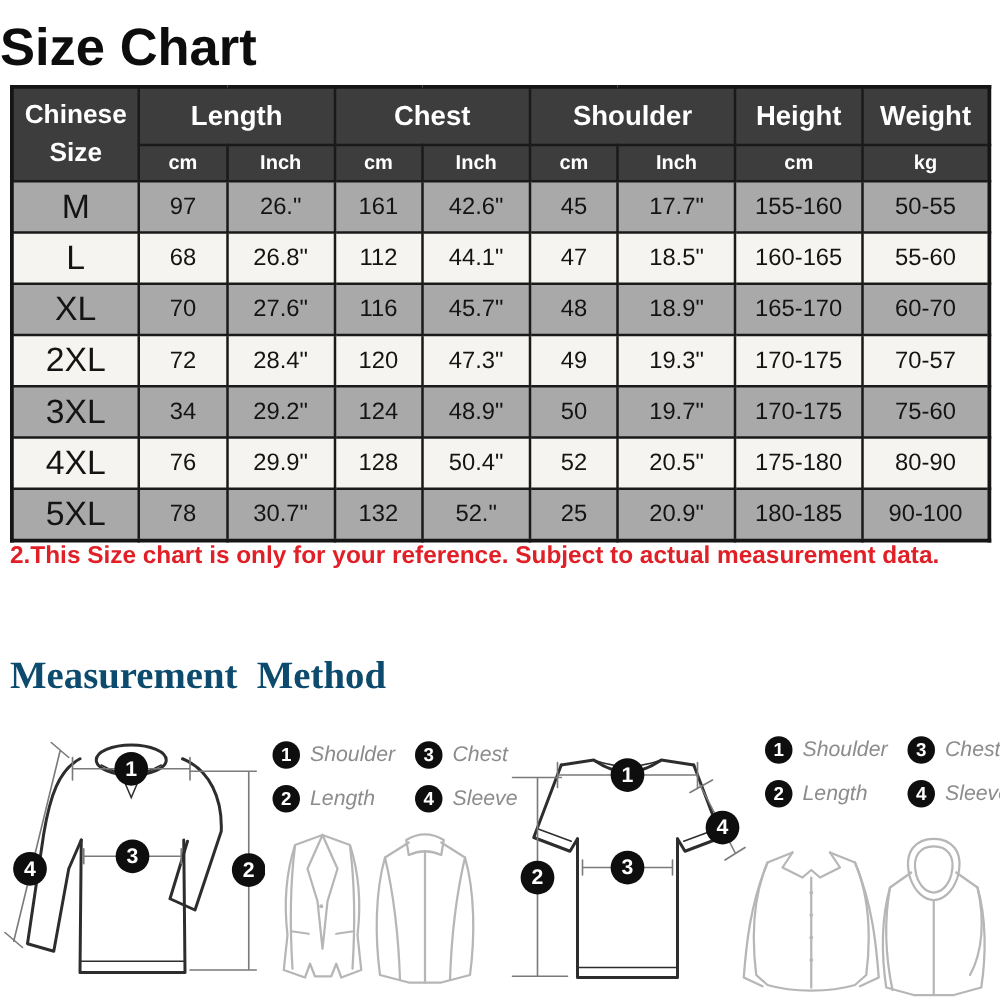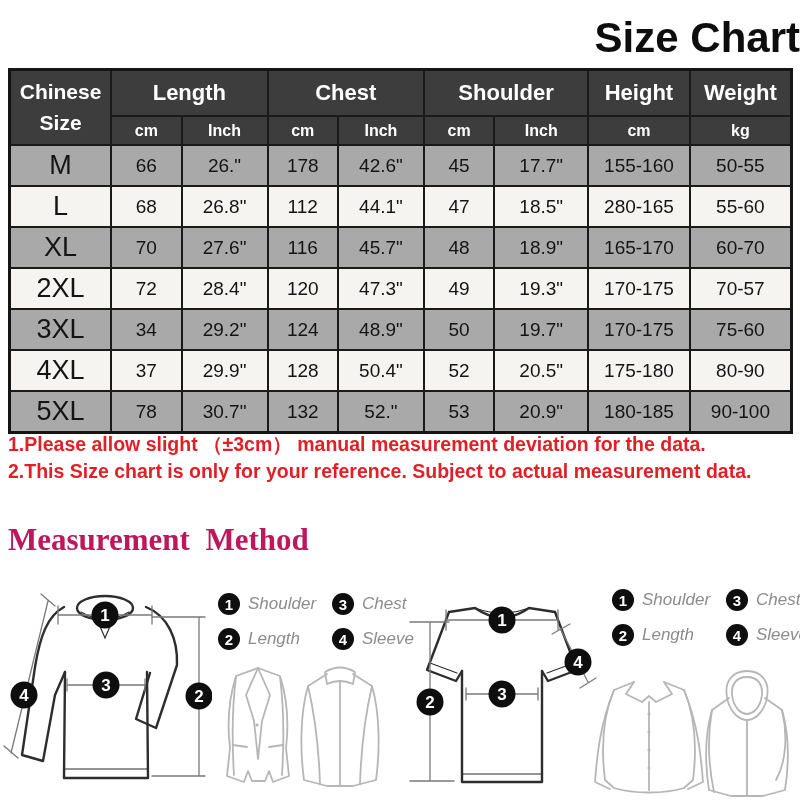--- a/index.html
+++ b/index.html
@@ -1,21 +1,21 @@
 <!DOCTYPE html>
 <html><head>
 <meta charset="utf-8">
 <style>
   html,body { margin:0; padding:0; }
   body {
     width:800px; height:800px; position:relative; overflow:hidden;
     background:#ffffff; font-family:"Liberation Sans", sans-serif;
   }
   .title {
-    position:absolute; top:14px; left:0; width:100%; text-align:right;
+    position:absolute; top:14px; left:0; width:100%; text-align:left;
     font-size:42px; font-weight:bold; color:#0d0d0d; letter-spacing:0;
   }
   table.size-table {
     position:absolute; top:68px; left:8px; width:785px;
     border-collapse:collapse; table-layout:fixed;
     border:3px solid #151515;
   }
   .size-table th, .size-table td {
     border:2px solid #1a1a1a; text-align:center; vertical-align:middle; padding:0 2px;
   }
@@ -27,21 +27,21 @@
   .size-table td.size-cell { font-size:27px; }
   tr.gray td  { background:#a9a9a9; }
   tr.light td { background:#f5f4f0; }
   .notes {
     position:absolute; left:8px; top:431px; width:786px;
     color:#e01f26; font-weight:bold; font-size:19.5px; line-height:1.38;
   }
   .mm-heading {
     position:absolute; left:8px; top:522px;
     font-family:"Liberation Serif", serif; font-size:31px; font-weight:600;
-    color:#be185d; white-space:pre;
+    color:#0c4a6e; white-space:pre;
   }
   .legend {
     position:absolute; display:grid; grid-template-columns:100px auto;
     column-gap:14px; row-gap:13px;
   }
   #legend1 { left:218px; top:593px; }
   #legend2 { left:612px; top:589px; }
   .lg-item { display:flex; align-items:center; gap:8px; }
   .lg-num {
     width:22px; height:22px; border-radius:50%; background:#0e0e0e; color:#fff;
@@ -94,38 +94,38 @@
     <th>Inch</th>
     <th>cm</th>
     <th>Inch</th>
     <th>cm</th>
     <th>Inch</th>
     <th>cm</th>
     <th>kg</th>
   </tr>
   <tr class="gray">
     <td class="size-cell">M</td>
-    <td>66</td>
+    <td>97</td>
     <td>26."</td>
-    <td>178</td>
+    <td>161</td>
     <td>42.6"</td>
     <td>45</td>
     <td>17.7"</td>
     <td>155-160</td>
     <td>50-55</td>
   </tr>
   <tr class="light">
     <td class="size-cell">L</td>
     <td>68</td>
     <td>26.8"</td>
     <td>112</td>
     <td>44.1"</td>
     <td>47</td>
     <td>18.5"</td>
-    <td>280-165</td>
+    <td>160-165</td>
     <td>55-60</td>
   </tr>
   <tr class="gray">
     <td class="size-cell">XL</td>
     <td>70</td>
     <td>27.6"</td>
     <td>116</td>
     <td>45.7"</td>
     <td>48</td>
     <td>18.9"</td>
@@ -149,45 +149,44 @@
     <td>29.2"</td>
     <td>124</td>
     <td>48.9"</td>
     <td>50</td>
     <td>19.7"</td>
     <td>170-175</td>
     <td>75-60</td>
   </tr>
   <tr class="light">
     <td class="size-cell">4XL</td>
-    <td>37</td>
+    <td>76</td>
     <td>29.9"</td>
     <td>128</td>
     <td>50.4"</td>
     <td>52</td>
     <td>20.5"</td>
     <td>175-180</td>
     <td>80-90</td>
   </tr>
   <tr class="gray">
     <td class="size-cell">5XL</td>
     <td>78</td>
     <td>30.7"</td>
     <td>132</td>
     <td>52."</td>
-    <td>53</td>
+    <td>25</td>
     <td>20.9"</td>
     <td>180-185</td>
     <td>90-100</td>
   </tr>
 </tbody>
   </table>
 
 <div class="notes">
-  <div>1.Please allow slight （±3cm） manual measurement deviation for the data.</div>
   <div>2.This Size chart is only for your reference. Subject to actual measurement data.</div>
 </div>
 
 <div class="mm-heading">Measurement  Method</div>
 
 <svg id="longsleeve" width="210" height="225" viewBox="0 0 210 225">
   <ellipse class="garment" cx="103" cy="33" rx="28" ry="12"></ellipse>
   <path class="thin" d="M 79 37 Q 103 51 127 37"></path>
   <path class="thin" d="M 97 49 L 103 63 L 109 49"></path>
   <path class="garment" d="M 62 32 C 45 41 38 62 33 92 L 20 180 L 41 186 L 53 120 L 63 97"></path>

